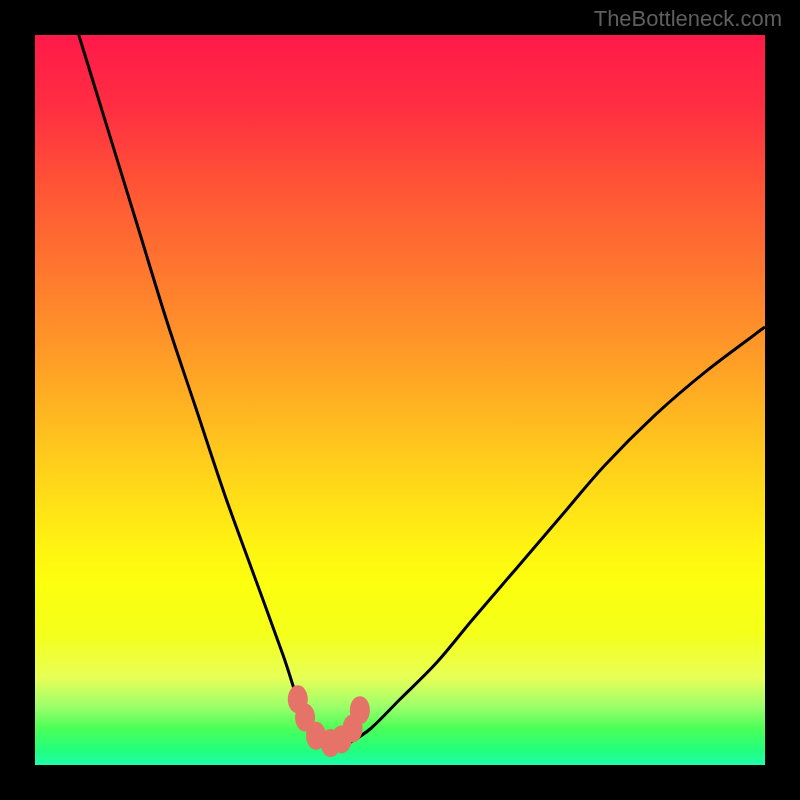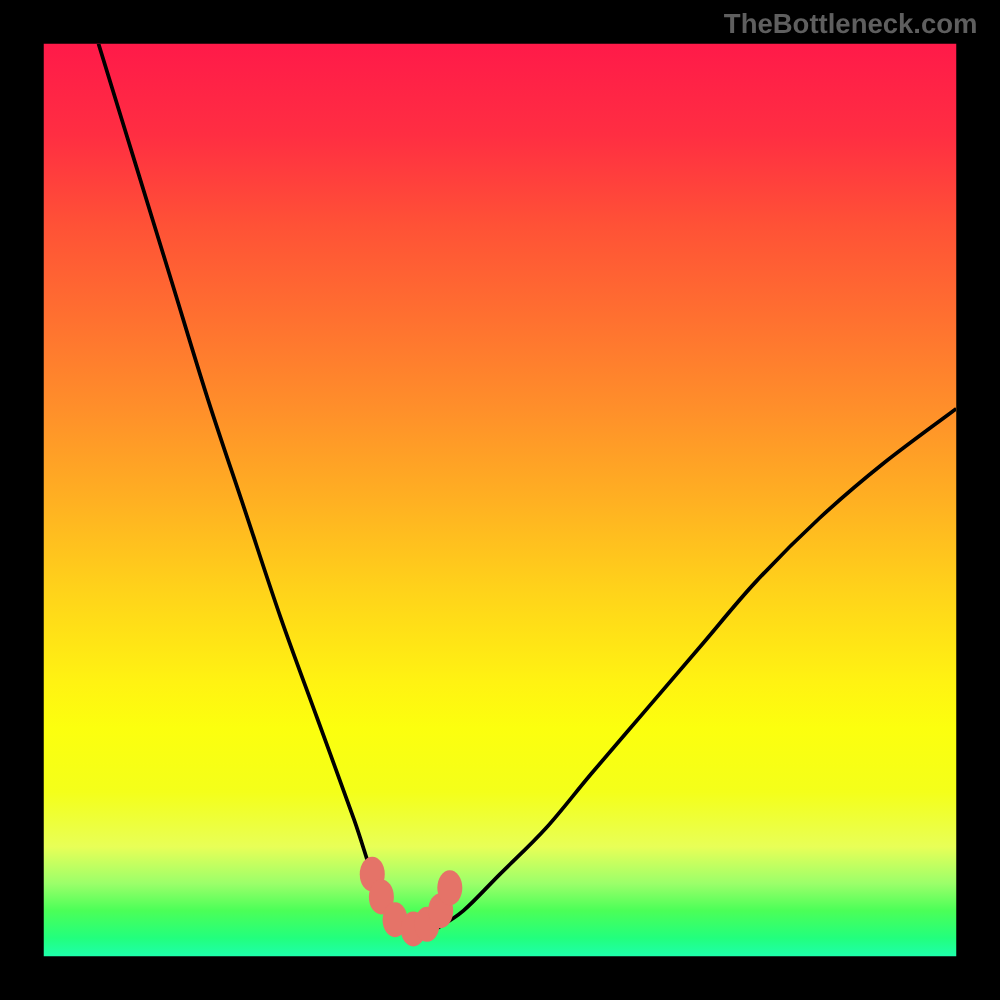--- a/index.html
+++ b/index.html
@@ -10,21 +10,21 @@
     background: #000;
     position: relative;
     font-family: Arial, sans-serif;
   }
   .watermark {
     position: absolute;
     top: 6px;
     right: 18px;
     color: #5f5f5f;
     font-size: 22px;
-    font-weight: 700;
+    font-weight: 400;
     z-index: 10;
   }
   .plot-area {
     position: absolute;
     left: 35px;
     top: 35px;
     width: 730px;
     height: 730px;
     background: linear-gradient(to bottom,
       #ff1a49 0%,

